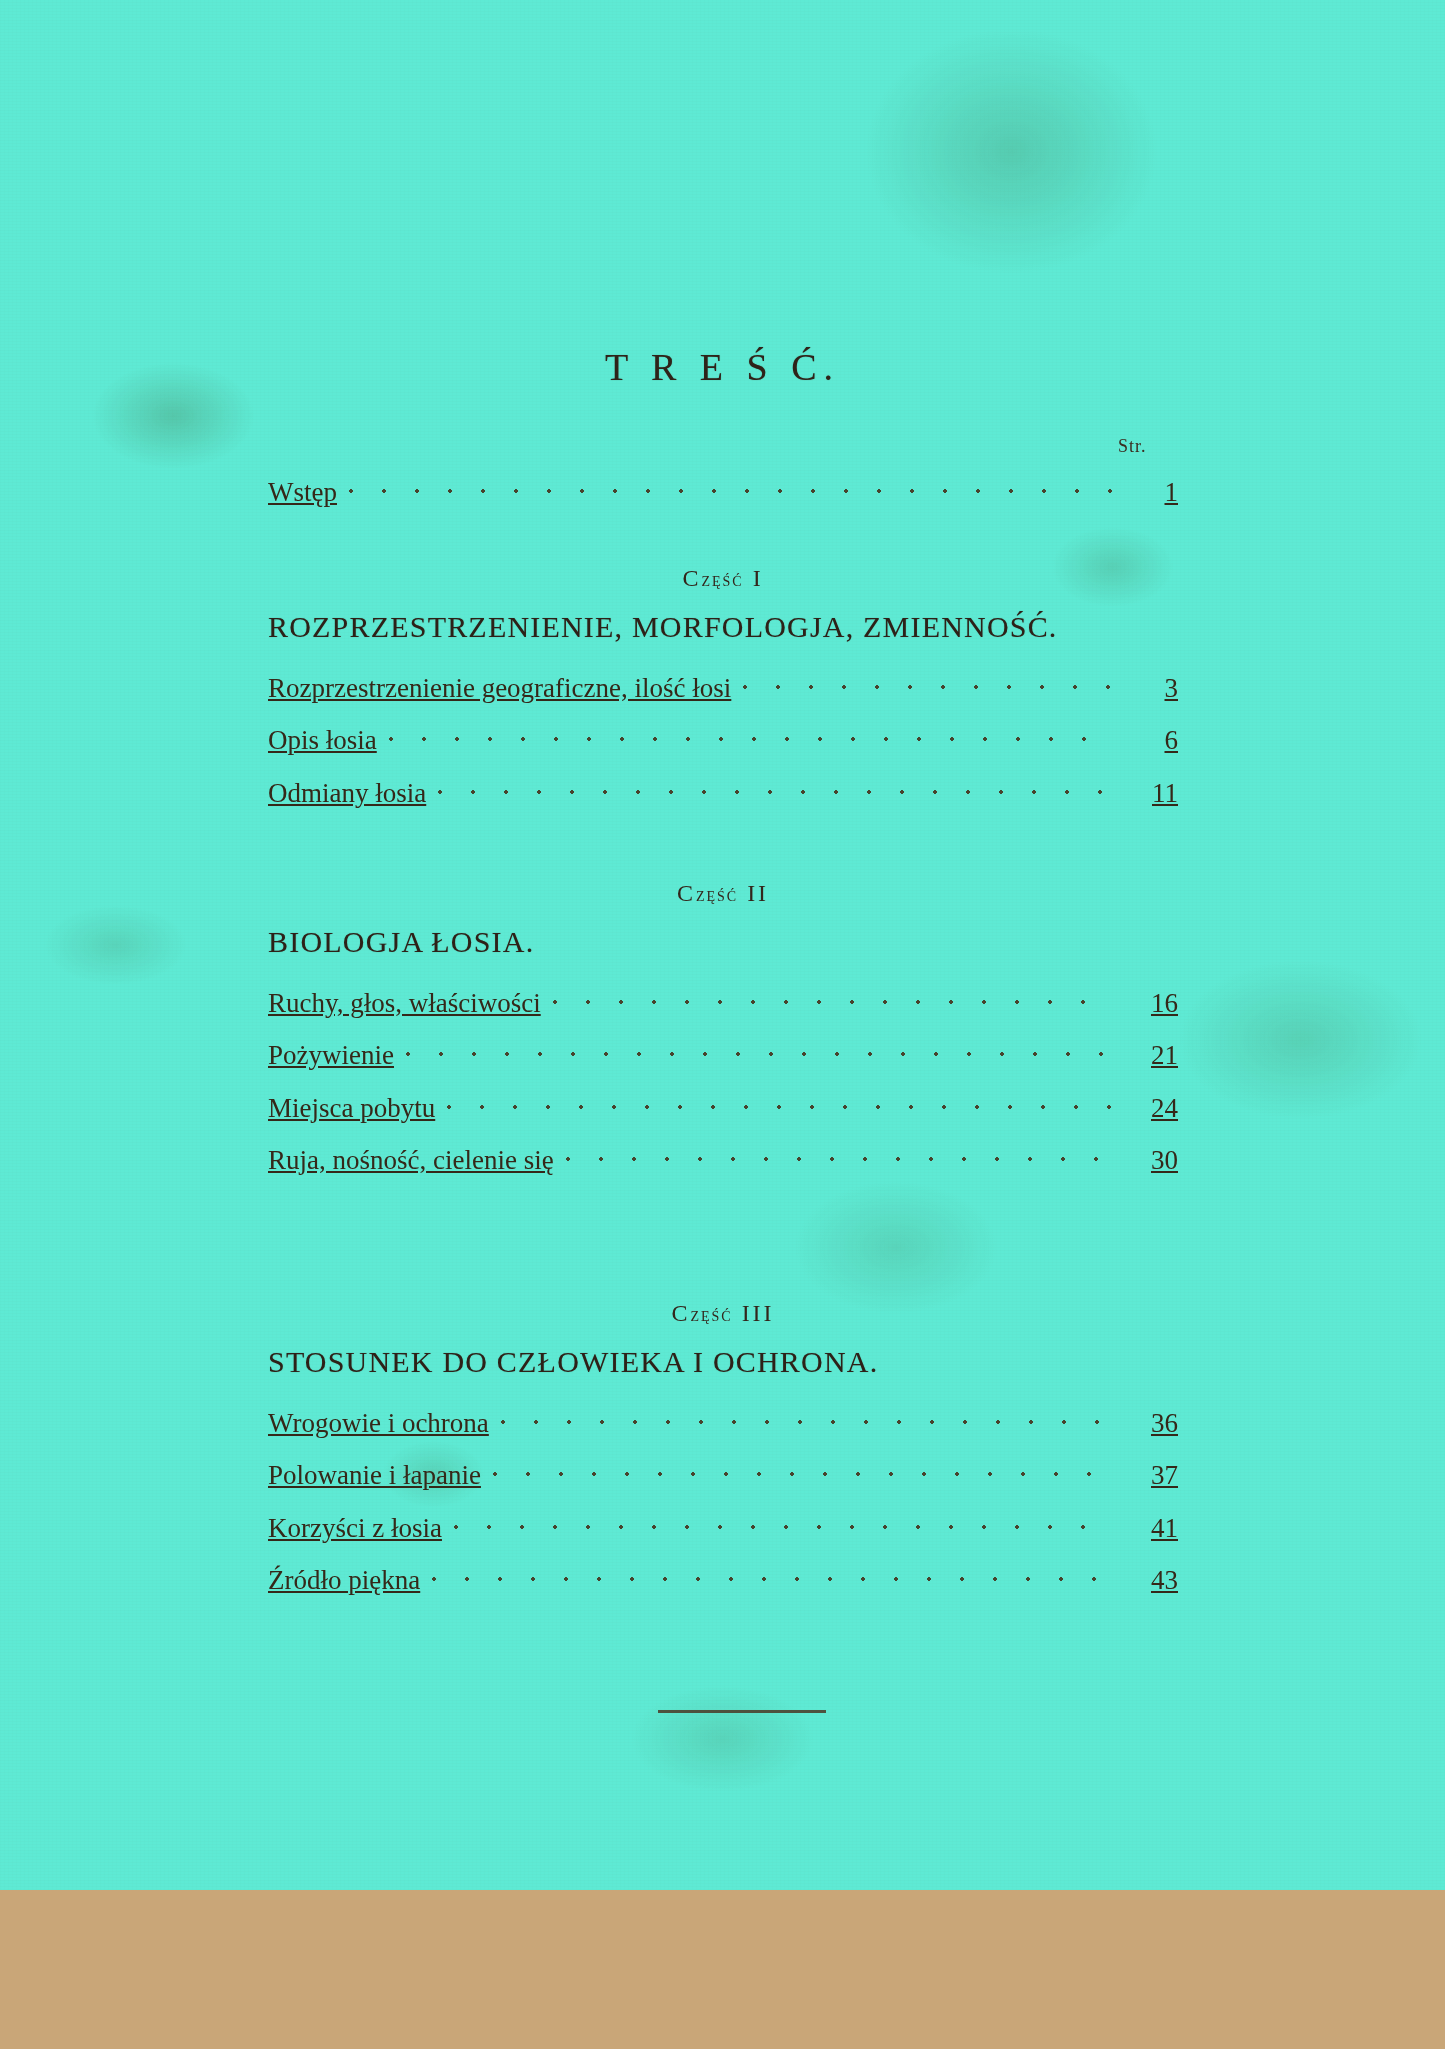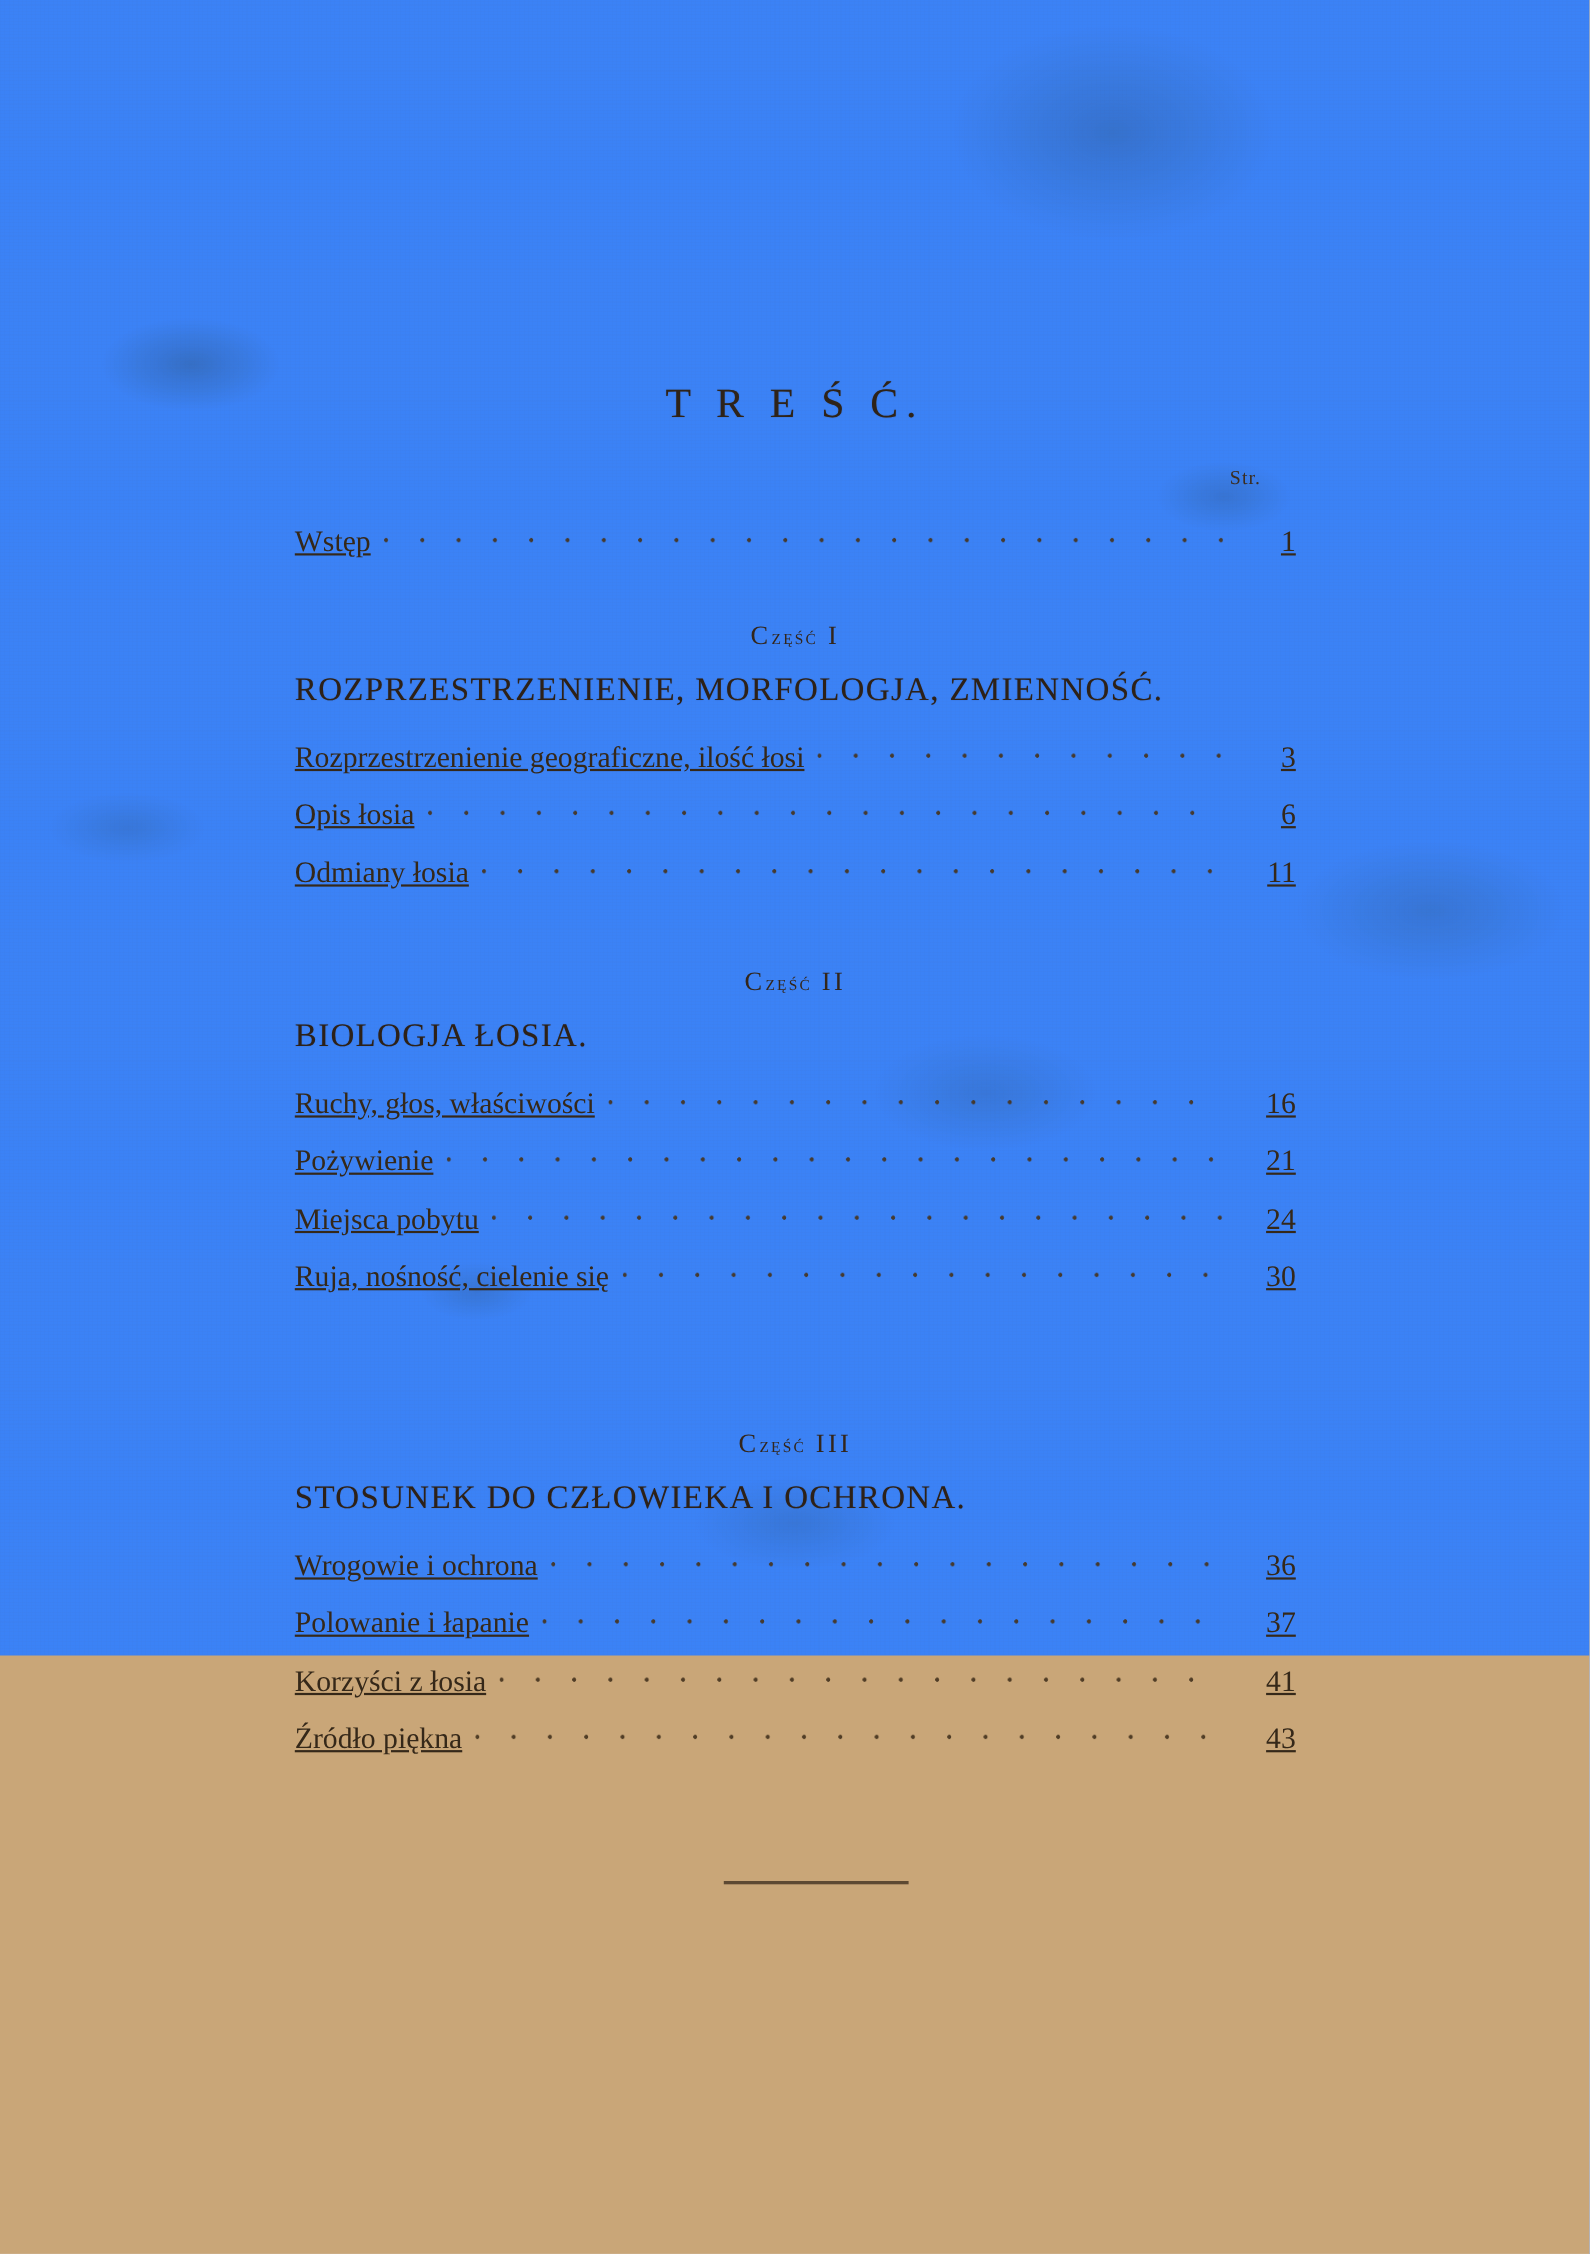--- a/index.html
+++ b/index.html
@@ -11,29 +11,29 @@
     height: 2049px;
     overflow: hidden;
     font-family: "Liberation Serif", serif;
     background: #c9a678;
   }
 
   
   #page {
     position: relative;
     width: 1445px;
-    height: 1505px;
+    height: 1890px;
     background:
       radial-gradient(ellipse 70% 55% at 42% 38%, rgba(226,199,158,0.95) 0%, rgba(214,183,139,0.55) 45%, rgba(198,163,116,0.10) 75%, rgba(198,163,116,0) 100%),
       radial-gradient(ellipse 45% 30% at 88% 12%, rgba(176,134,86,0.55) 0%, rgba(176,134,86,0) 70%),
       radial-gradient(ellipse 40% 35% at 8% 88%, rgba(170,128,80,0.50) 0%, rgba(170,128,80,0) 70%),
       radial-gradient(ellipse 50% 40% at 95% 92%, rgba(166,124,78,0.50) 0%, rgba(166,124,78,0) 70%),
       radial-gradient(ellipse 60% 25% at 20% 4%, rgba(181,140,92,0.45) 0%, rgba(181,140,92,0) 75%),
       linear-gradient(160deg, #cfa876 0%, #d8b68a 25%, #dcbc93 50%, #cda madeup 50%, #c9a272 100%);
-    background-color: #3b82f6;
+    background-color: #5eead4;
   }
   
   #page::before {
     content: "";
     position: absolute;
     inset: 0;
     pointer-events: none;
     background:
       radial-gradient(ellipse 8% 4% at 12% 22%, rgba(150,108,62,0.30), rgba(150,108,62,0) 70%),
       radial-gradient(ellipse 6% 3% at 77% 30%, rgba(150,108,62,0.22), rgba(150,108,62,0) 70%),
@@ -75,21 +75,21 @@
     width: 1445px;
     text-align: center;
     font-size: 38px;
     letter-spacing: 7px;
     color: #2e2319;
     text-shadow: 0 0 1px rgba(60,44,28,0.45);
   }
 
   .str-label {
     position: absolute;
-    top: 424px;
+    top: 436px;
     left: 1118px;
     font-size: 18px;
     letter-spacing: 1px;
     color: #3b2d20;
   }
 
   .part-label {
     text-align: center;
     font-size: 24px;
     letter-spacing: 3px;

